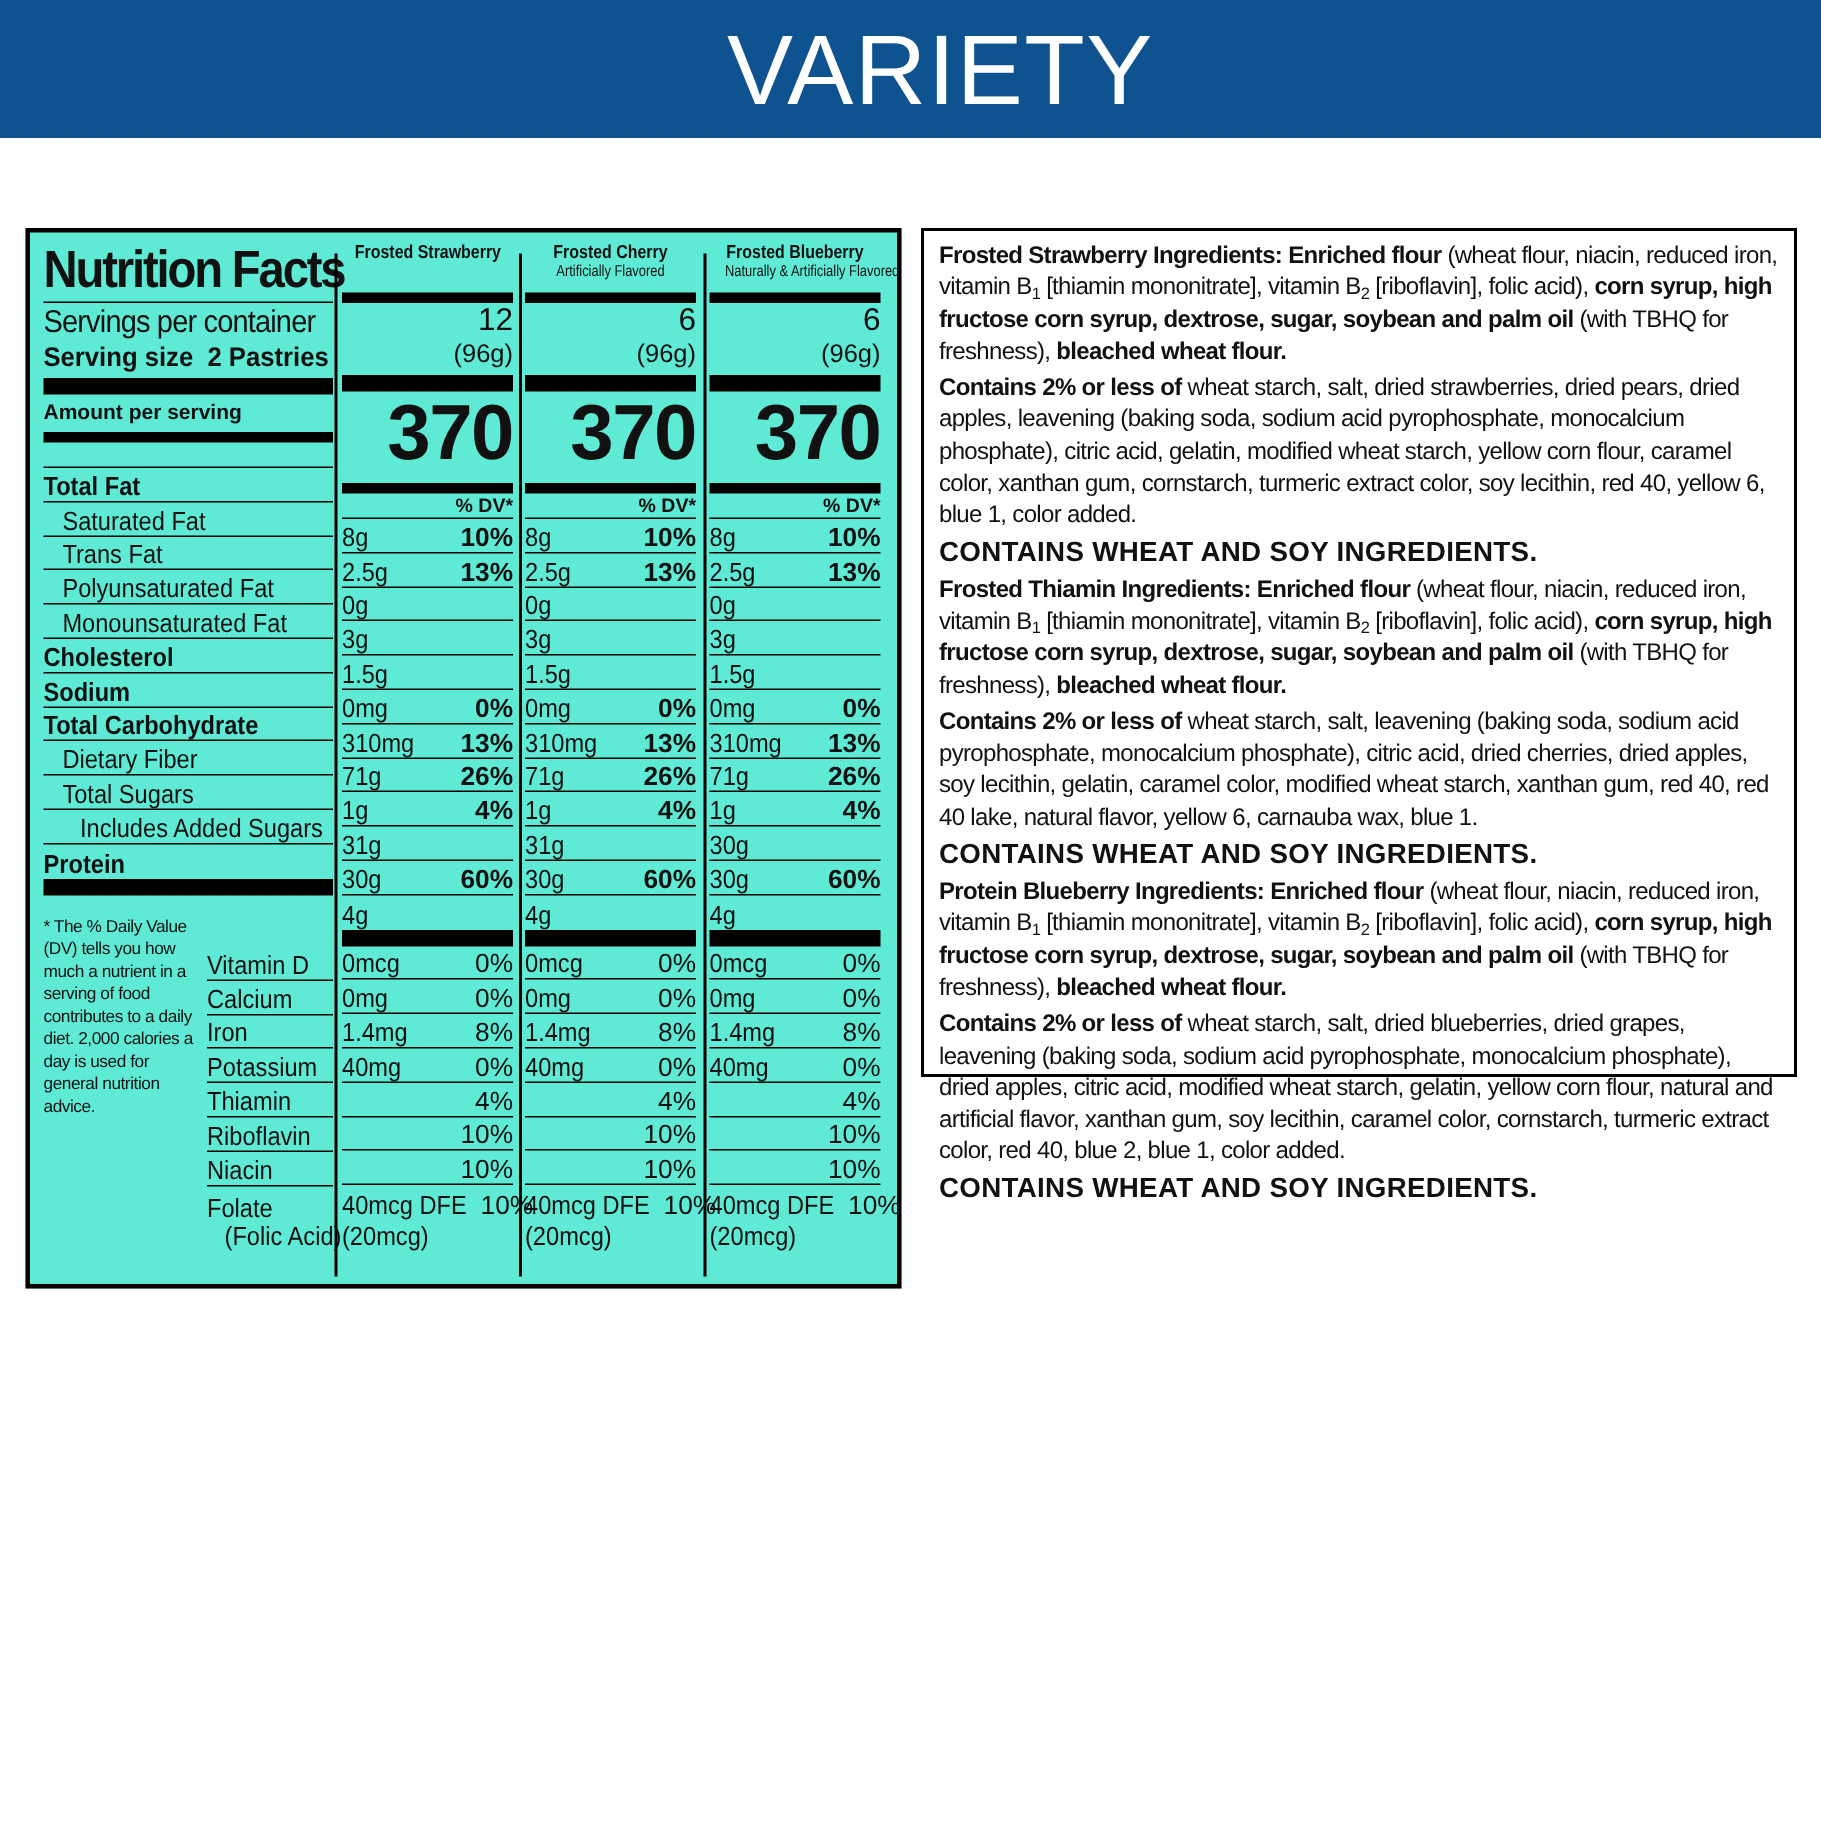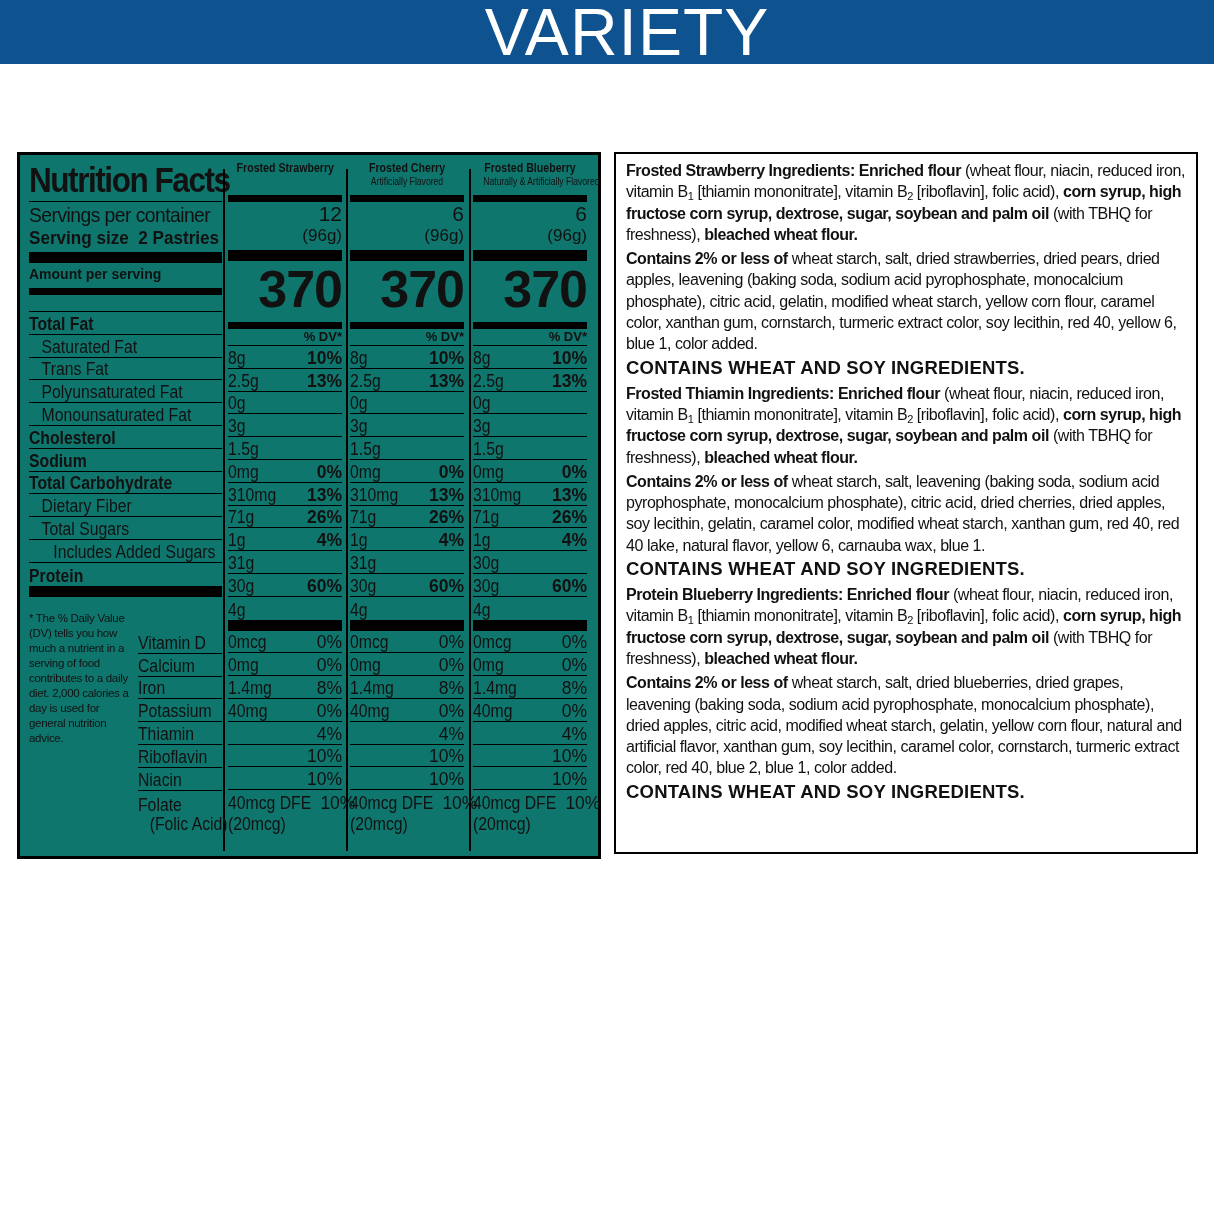--- a/index.html
+++ b/index.html
@@ -1,23 +1,23 @@
 <!DOCTYPE html>
 <html><head>
 <meta charset="utf-8">
 <style>
   * { box-sizing: border-box; margin: 0; padding: 0; }
   html, body { width: 1214px; height: 1214px; background: #ffffff; overflow: hidden; }
   body { font-family: "Liberation Sans", sans-serif; color: #111; position: relative; }
 
-  .banner { position: absolute; left: 0; top: 0; width: 1214px; height: 64px; background: #0f5290; display: flex; align-items: center; justify-content: center; padding-left: 40px; }
+  .banner { position: absolute; left: 0; top: 0; width: 1214px; height: 92px; background: #0f5290; display: flex; align-items: center; justify-content: center; padding-left: 40px; }
   .banner-title { color: #fff; font-size: 66px; font-weight: 400; letter-spacing: 1px; font-family: "Liberation Sans", sans-serif; }
 
   
-  .nf { position: absolute; left: 17px; top: 152px; width: 584px; height: 707px; border: 3px solid #000; background: #0f766e; }
+  .nf { position: absolute; left: 17px; top: 152px; width: 584px; height: 707px; border: 3px solid #000; background: #5eead4; }
   .nf-cols { position: absolute; top: 6px; left: 0; height: 690px; }
   .vline { position: absolute; top: 8px; width: 2px; background: #000; height: 682px; }
 
   .label-col { position: absolute; left: 9px; top: 0; width: 193px; }
   .val-col { position: absolute; top: 0; width: 114px; }
 
   .nf-title { font-family: "Liberation Sans", sans-serif; font-weight: 700; font-size: 35px; letter-spacing: -1.6px; transform: scaleX(0.9); transform-origin: left; line-height: 38px; height: 38px; white-space: nowrap; }
   .thin { height: 1px; background: #000; }
   .thick { height: 11px; background: #000; }
   .med { height: 7px; background: #000; }
@@ -42,21 +42,21 @@
   .i2 { padding-left: 27px; }
   .row .amtv { transform: scaleX(0.9); transform-origin: left; }
   .row .pct { font-weight: 700; font-size: 17.5px; }
   .foot { position: absolute; left: 9px; font-size: 11.5px; line-height: 15px; width: 105px; letter-spacing: -0.3px; }
   .vit-lbl-col { position: absolute; width: 84px; }
   .vrow { height: 22.8px; border-bottom: 1px solid #000; font-size: 17.5px; line-height: 20px; display: flex; align-items: flex-end; justify-content: space-between; white-space: nowrap; }
   .vrow.last { border-bottom: none; height: auto; display: block; }
   .vrow .lbl { transform: scaleX(0.9); transform-origin: left; }
 
   
-  .ing { position: absolute; left: 614px; top: 152px; width: 584px; height: 702px; border: 2px solid #000; padding: 6px 10px 0 10px; }
+  .ing { position: absolute; left: 614px; top: 152px; width: 584px; height: 566px; border: 2px solid #000; padding: 6px 10px 0 10px; }
   .ing-block { font-size: 16px; line-height: 21.3px; letter-spacing: -0.45px; }
   .ing-block p { margin: 0; }
   .ing-block .para2 { margin-top: 3px; }
   .ing-block b { font-weight: 700; }
   .ing-block sub { font-size: 11px; vertical-align: -3px; line-height: 0; }
   .contains { font-size: 18.5px; font-weight: 700; line-height: 24px; letter-spacing: 0.2px; margin-top: 1px; margin-bottom: 3px; }
 </style>
 </head>
 <body>
 

